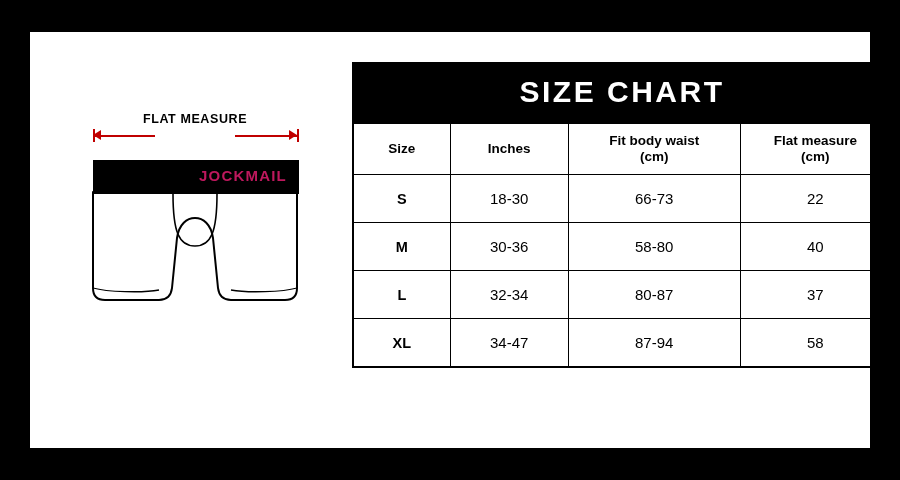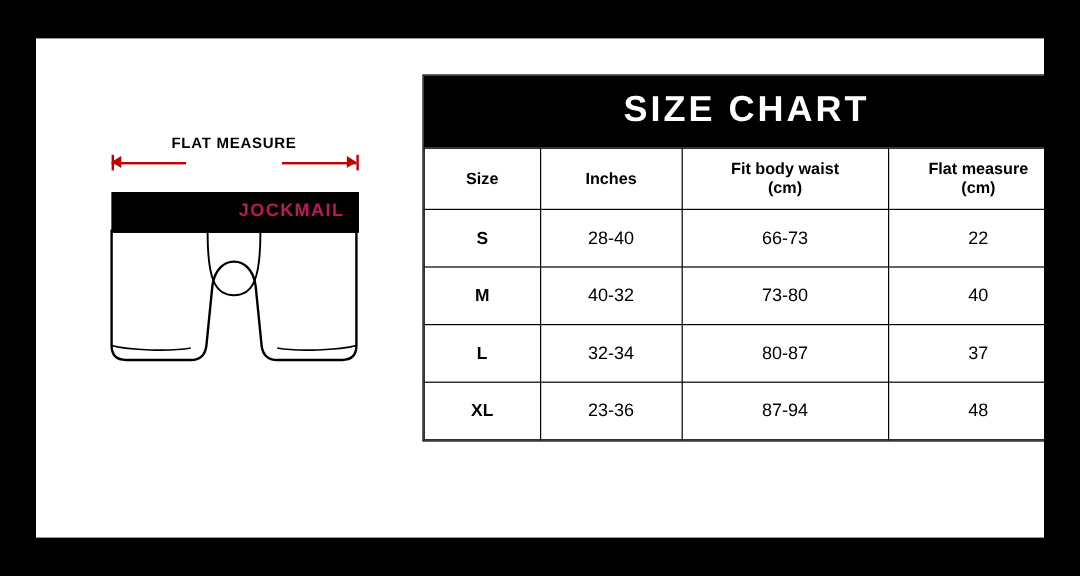--- a/index.html
+++ b/index.html
@@ -228,40 +228,40 @@
             </th>
             <th>
               <span class="unit-line">Flat measure</span>
               <span class="unit-line">(cm)</span>
             </th>
           </tr>
         </thead>
         <tbody>
           <tr>
             <td class="col-size">S</td>
-            <td>28-40</td>
+            <td>18-30</td>
             <td>66-73</td>
             <td>22</td>
           </tr>
           <tr>
             <td class="col-size">M</td>
-            <td>40-32</td>
-            <td>73-80</td>
+            <td>30-36</td>
+            <td>58-80</td>
             <td>40</td>
           </tr>
           <tr>
             <td class="col-size">L</td>
             <td>32-34</td>
             <td>80-87</td>
             <td>37</td>
           </tr>
           <tr>
             <td class="col-size">XL</td>
-            <td>23-36</td>
+            <td>34-47</td>
             <td>87-94</td>
-            <td>48</td>
+            <td>58</td>
           </tr>
         </tbody>
       </table>
     </div>
 
   </div>
 </div>
 
 </body></html>

